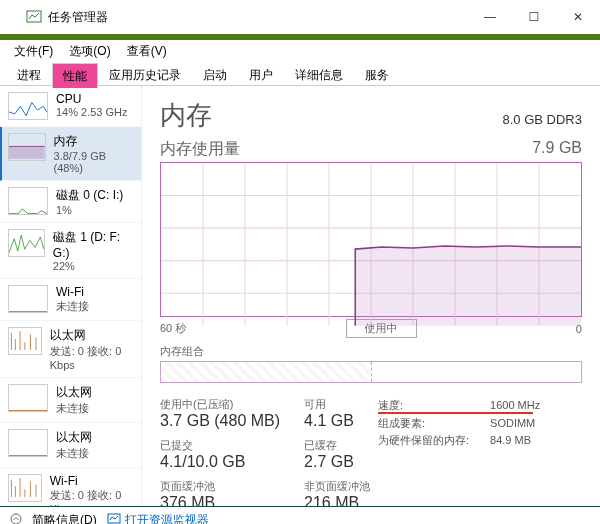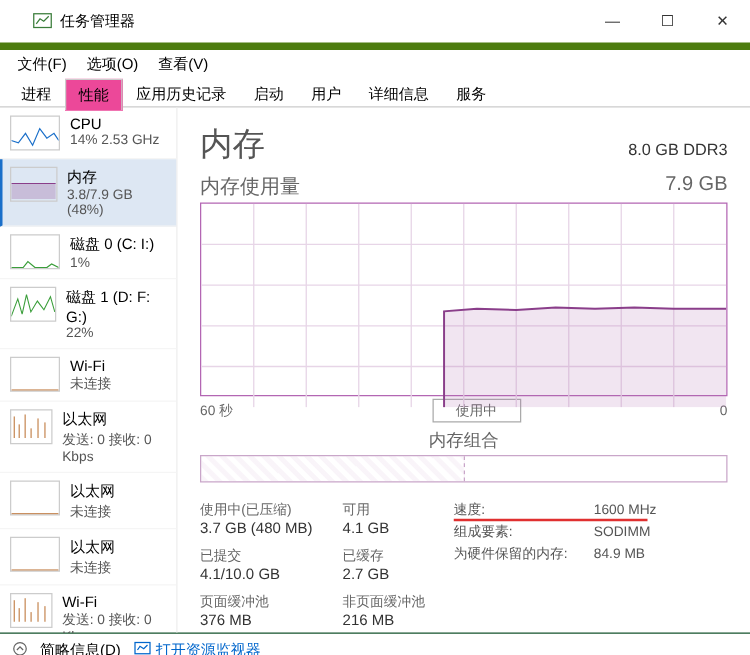--- a/index.html
+++ b/index.html
@@ -24,28 +24,28 @@
   .side-text .sub { font-size: 11px; color: #555; }
   .main { flex: 1; padding: 12px 18px 8px; overflow: hidden; }
   .main-head { display: flex; justify-content: space-between; align-items: baseline; }
   .main-head h1 { font-size: 26px; font-weight: 400; color: #555; }
   .main-head .cap { font-size: 13px; color: #333; }
   .chart-label { font-size: 16px; color: #666; display: flex; justify-content: space-between; margin-top: 6px; }
   .chart { height: 155px; border: 1px solid #b366b3; position: relative; margin-top: 2px; }
   .chart svg { position: absolute; inset: 0; }
   .chart-bottom { display: flex; justify-content: space-between; align-items: center; font-size: 11px; color: #666; margin-top: 2px; }
   .inuse-box { border: 1px solid #aaa; padding: 1px 18px; font-size: 11px; }
-  .comp-label { font-size: 14px; color: #666; margin-top: 6px; text-align: center; }
+  .comp-label { font-size: 11px; color: #666; margin-top: 6px; }
   .comp-bar { height: 22px; border: 1px solid #c9a6c9; display: flex; margin-top: 2px; }
   .comp-bar .seg1 { flex: 0.5; border-right: 1px dashed #c9a6c9; background: repeating-linear-gradient(45deg, rgba(180,120,180,0.08), rgba(180,120,180,0.08) 4px, transparent 4px, transparent 8px); }
   .comp-bar .seg2 { flex: 0.5; }
-  .stats { display: flex; margin-top: 14px; gap: 23px; }
+  .stats { display: flex; margin-top: 14px; gap: 8px; }
   .stats-left { display: grid; grid-template-columns: auto auto; column-gap: 24px; row-gap: 8px; }
   .stat .lbl { font-size: 11px; color: #666; }
-  .stat .val { font-size: 12px; color: #333; }
+  .stat .val { font-size: 16px; color: #333; }
   .stats-right { font-size: 11px; color: #555; }
   .stats-right .row { display: flex; gap: 22px; line-height: 1.6; }
   .stats-right .key { width: 90px; white-space: nowrap; }
   .redline { position: absolute; border-top: 2px solid #e03030; width: 100px; }
   .footer { height: 28px; display: flex; align-items: center; padding: 0 10px; gap: 10px; border-top: 1px solid #14532d; font-size: 12px; }
   .footer .link { color: #0066cc; display: flex; align-items: center; gap: 4px; }
 </style>
 </head>
 <body>
 

